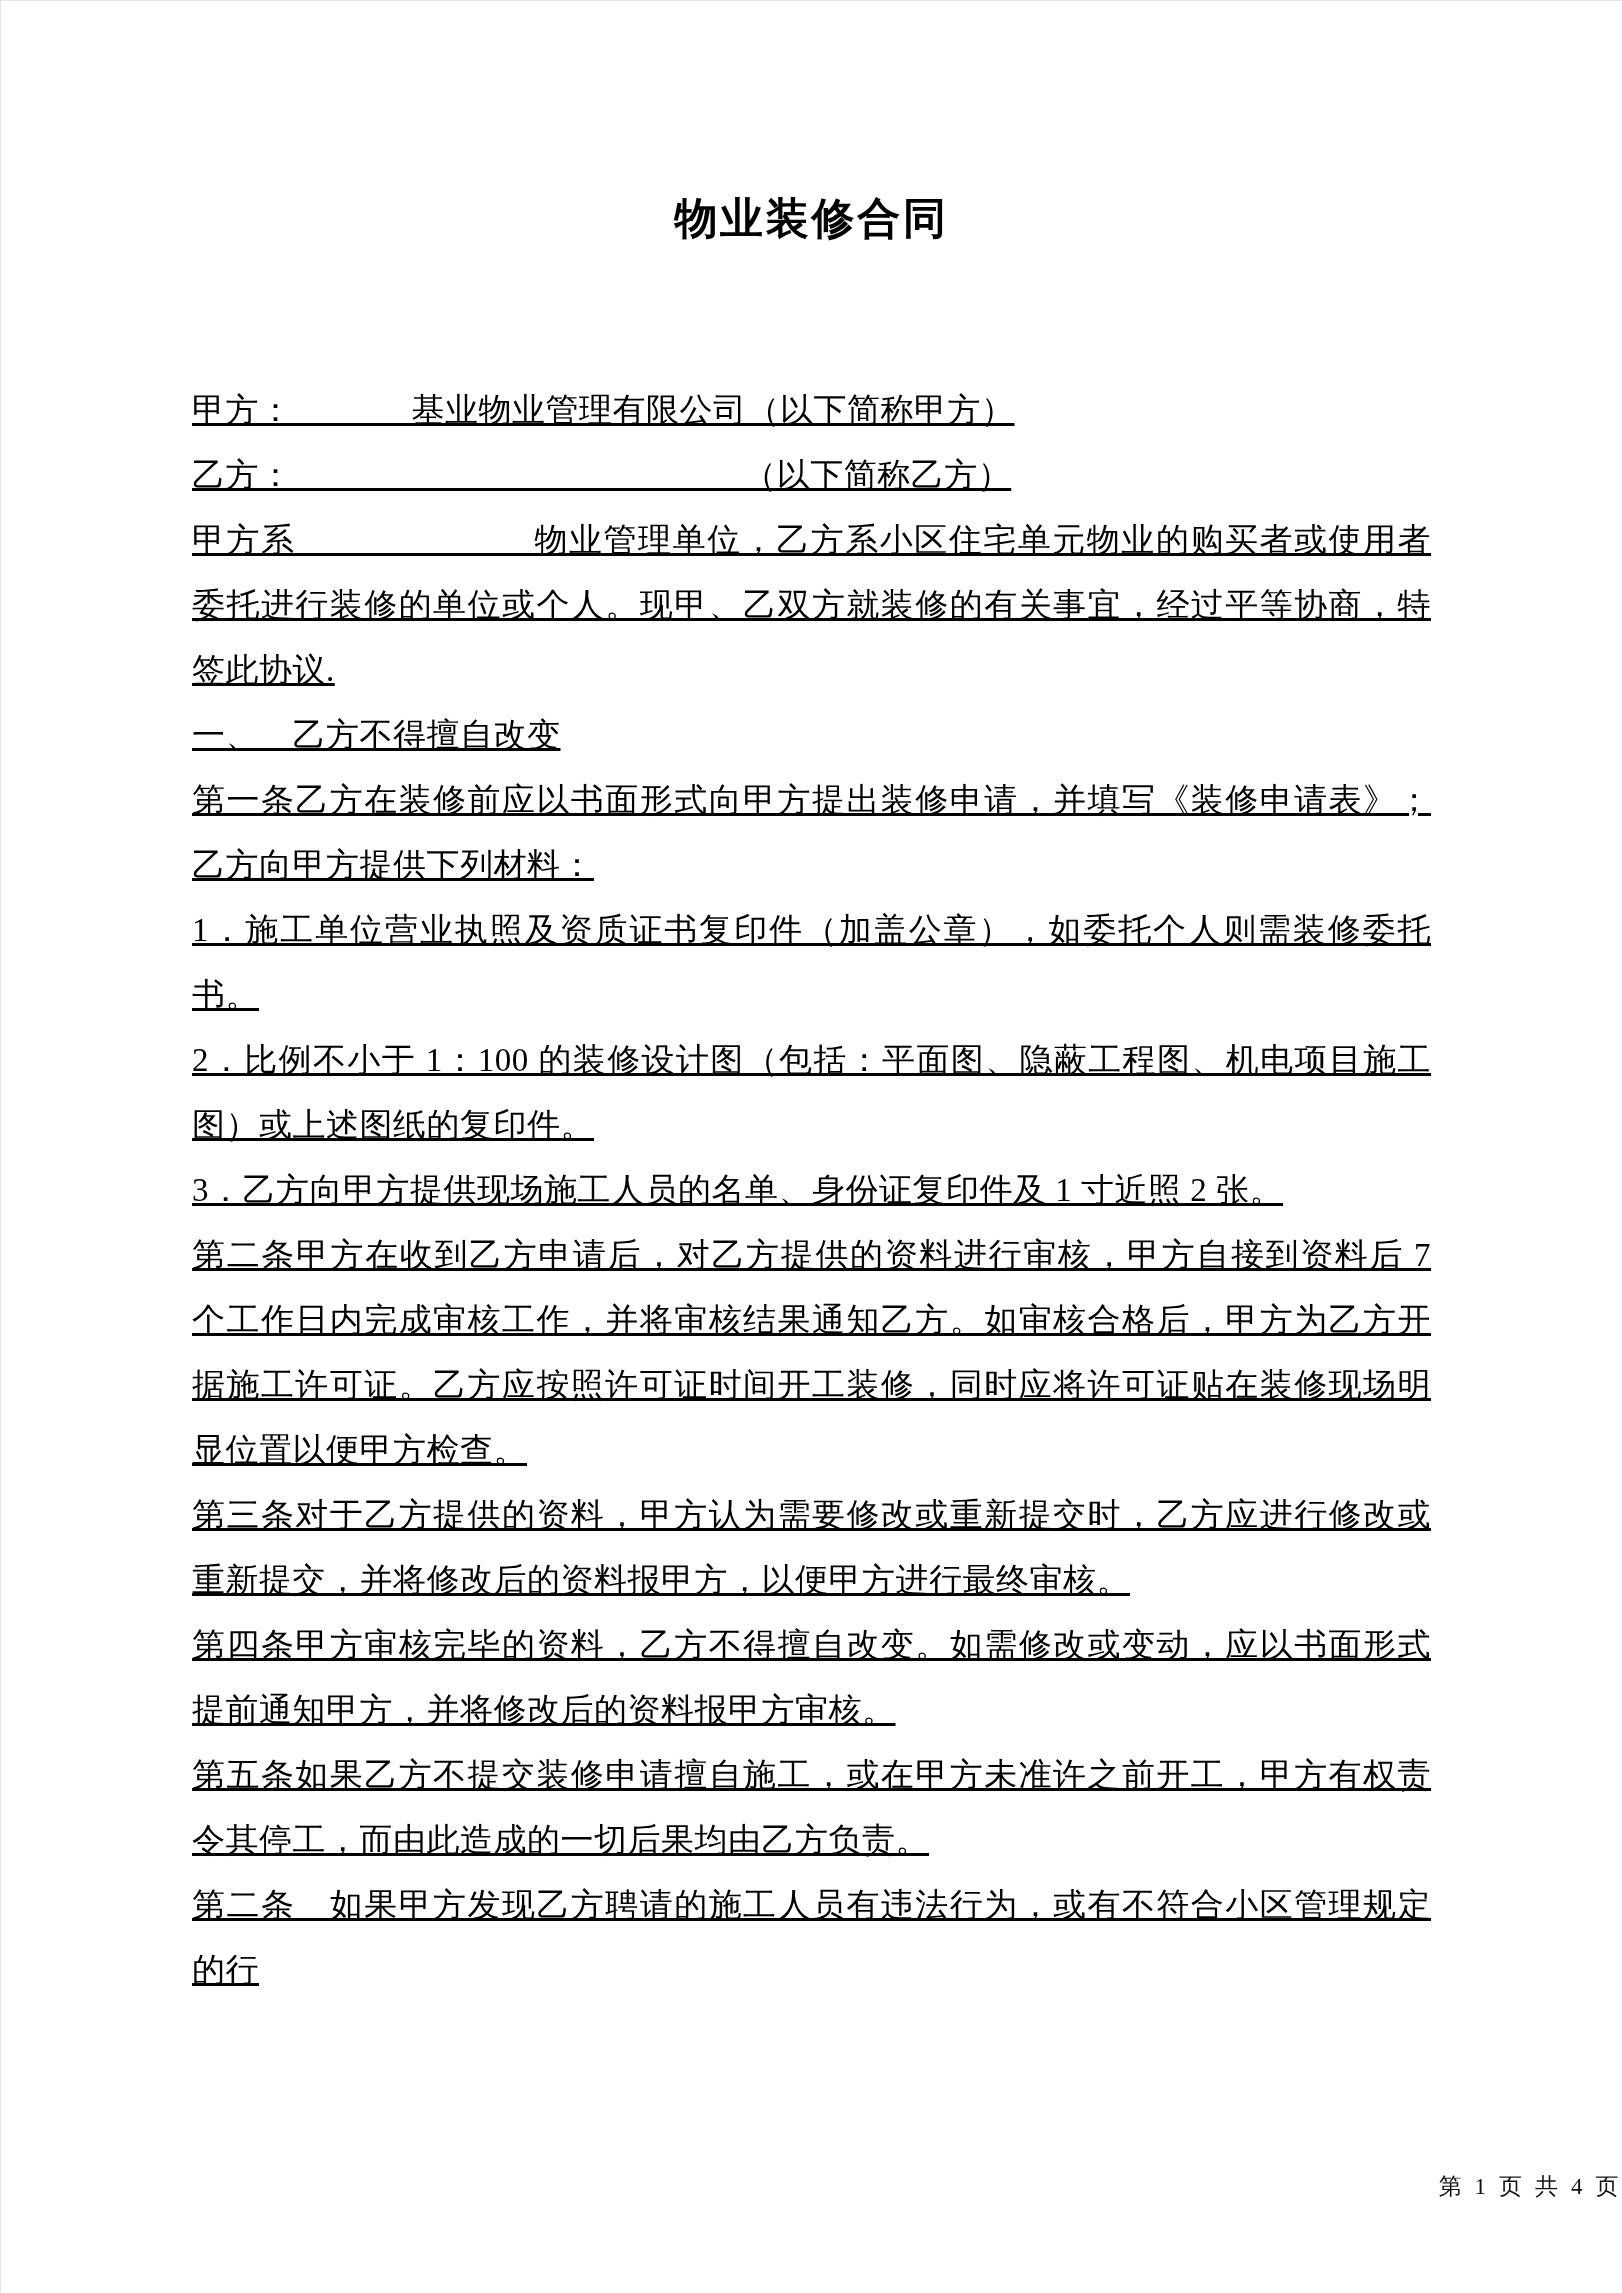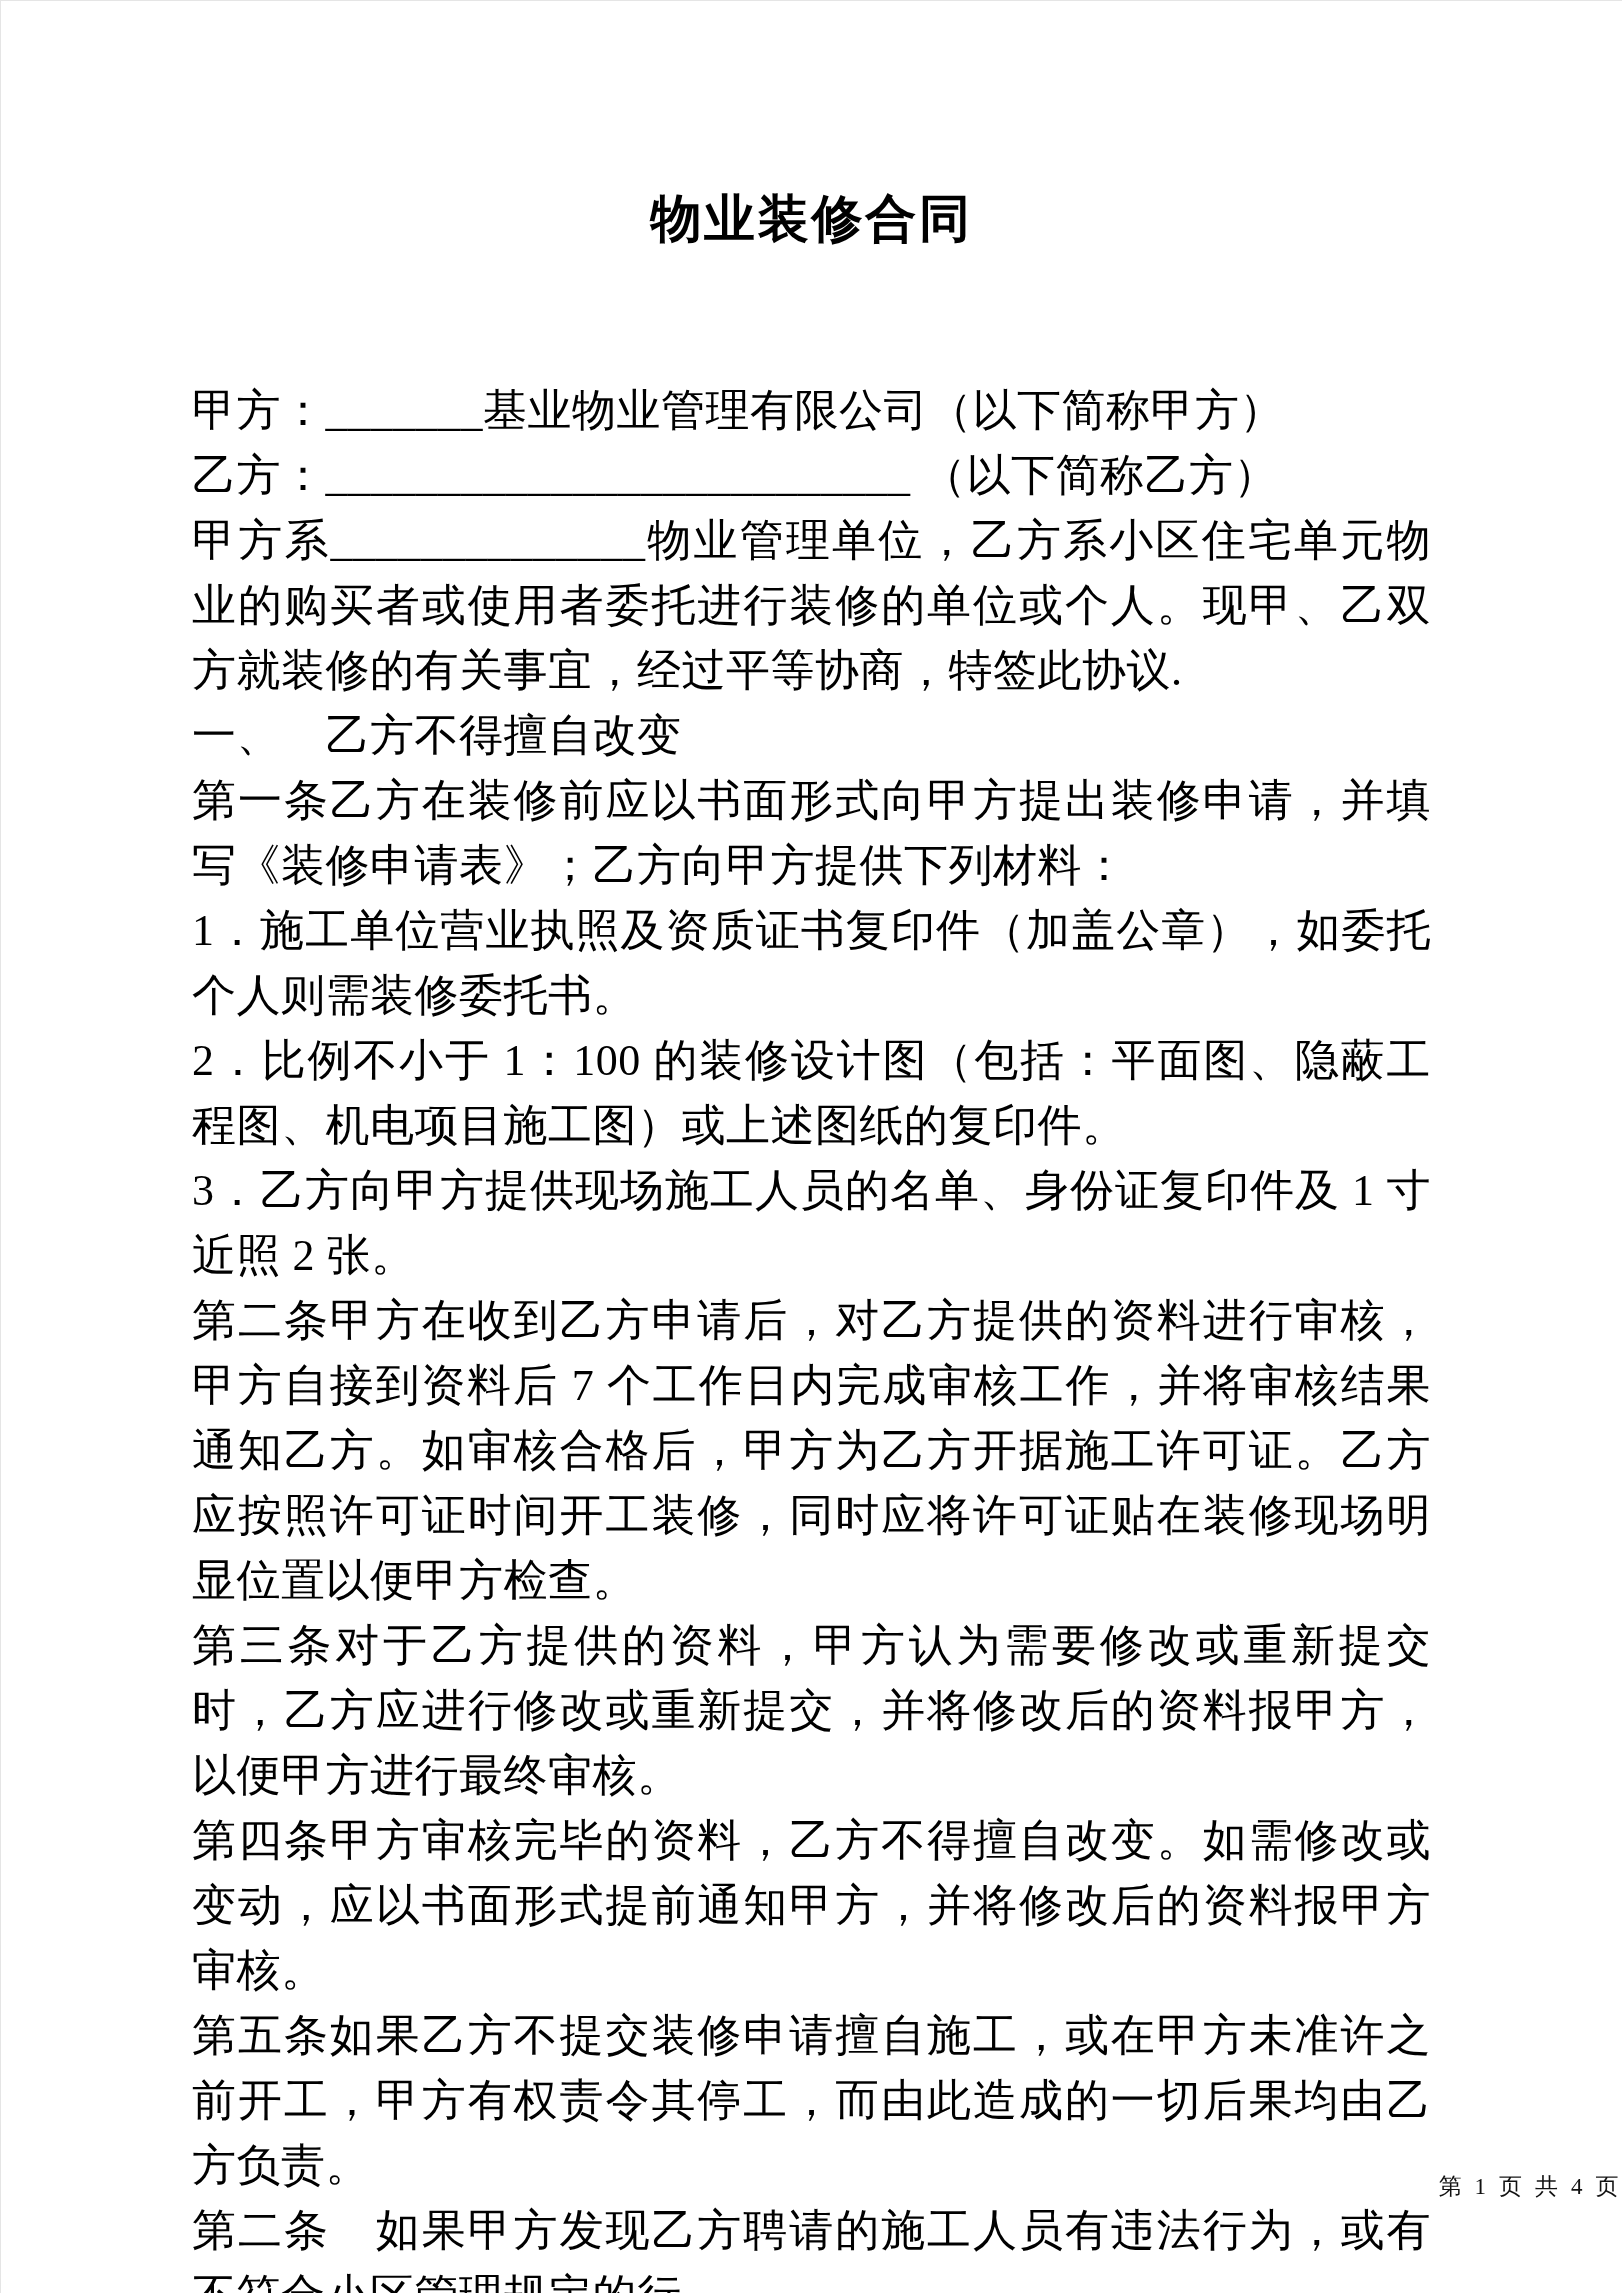--- a/index.html
+++ b/index.html
@@ -15,32 +15,33 @@
     overflow: hidden;
   }
   .content {
     position: absolute;
     left: 191px;
     right: 191px;
     top: 186px;
   }
   .doc-title {
     text-align: center;
-    font-size: 51px;
+    font-size: 43px;
     font-weight: bold;
     letter-spacing: 2.7px;
     line-height: 64px;
     margin-bottom: 127px;
   }
   .doc-body .para {
-    font-size: 44px;
+    font-size: 33px;
     line-height: 65px;
     text-align: justify;
     word-break: break-all;
     letter-spacing: 0.5px;
+    text-decoration: underline;
   }
   .page-footer {
     position: absolute;
     left: 0;
     right: 0;
     bottom: 91px;
     text-align: right;
     font-size: 23px;
     letter-spacing: 3.6px;
     color: #111111;

